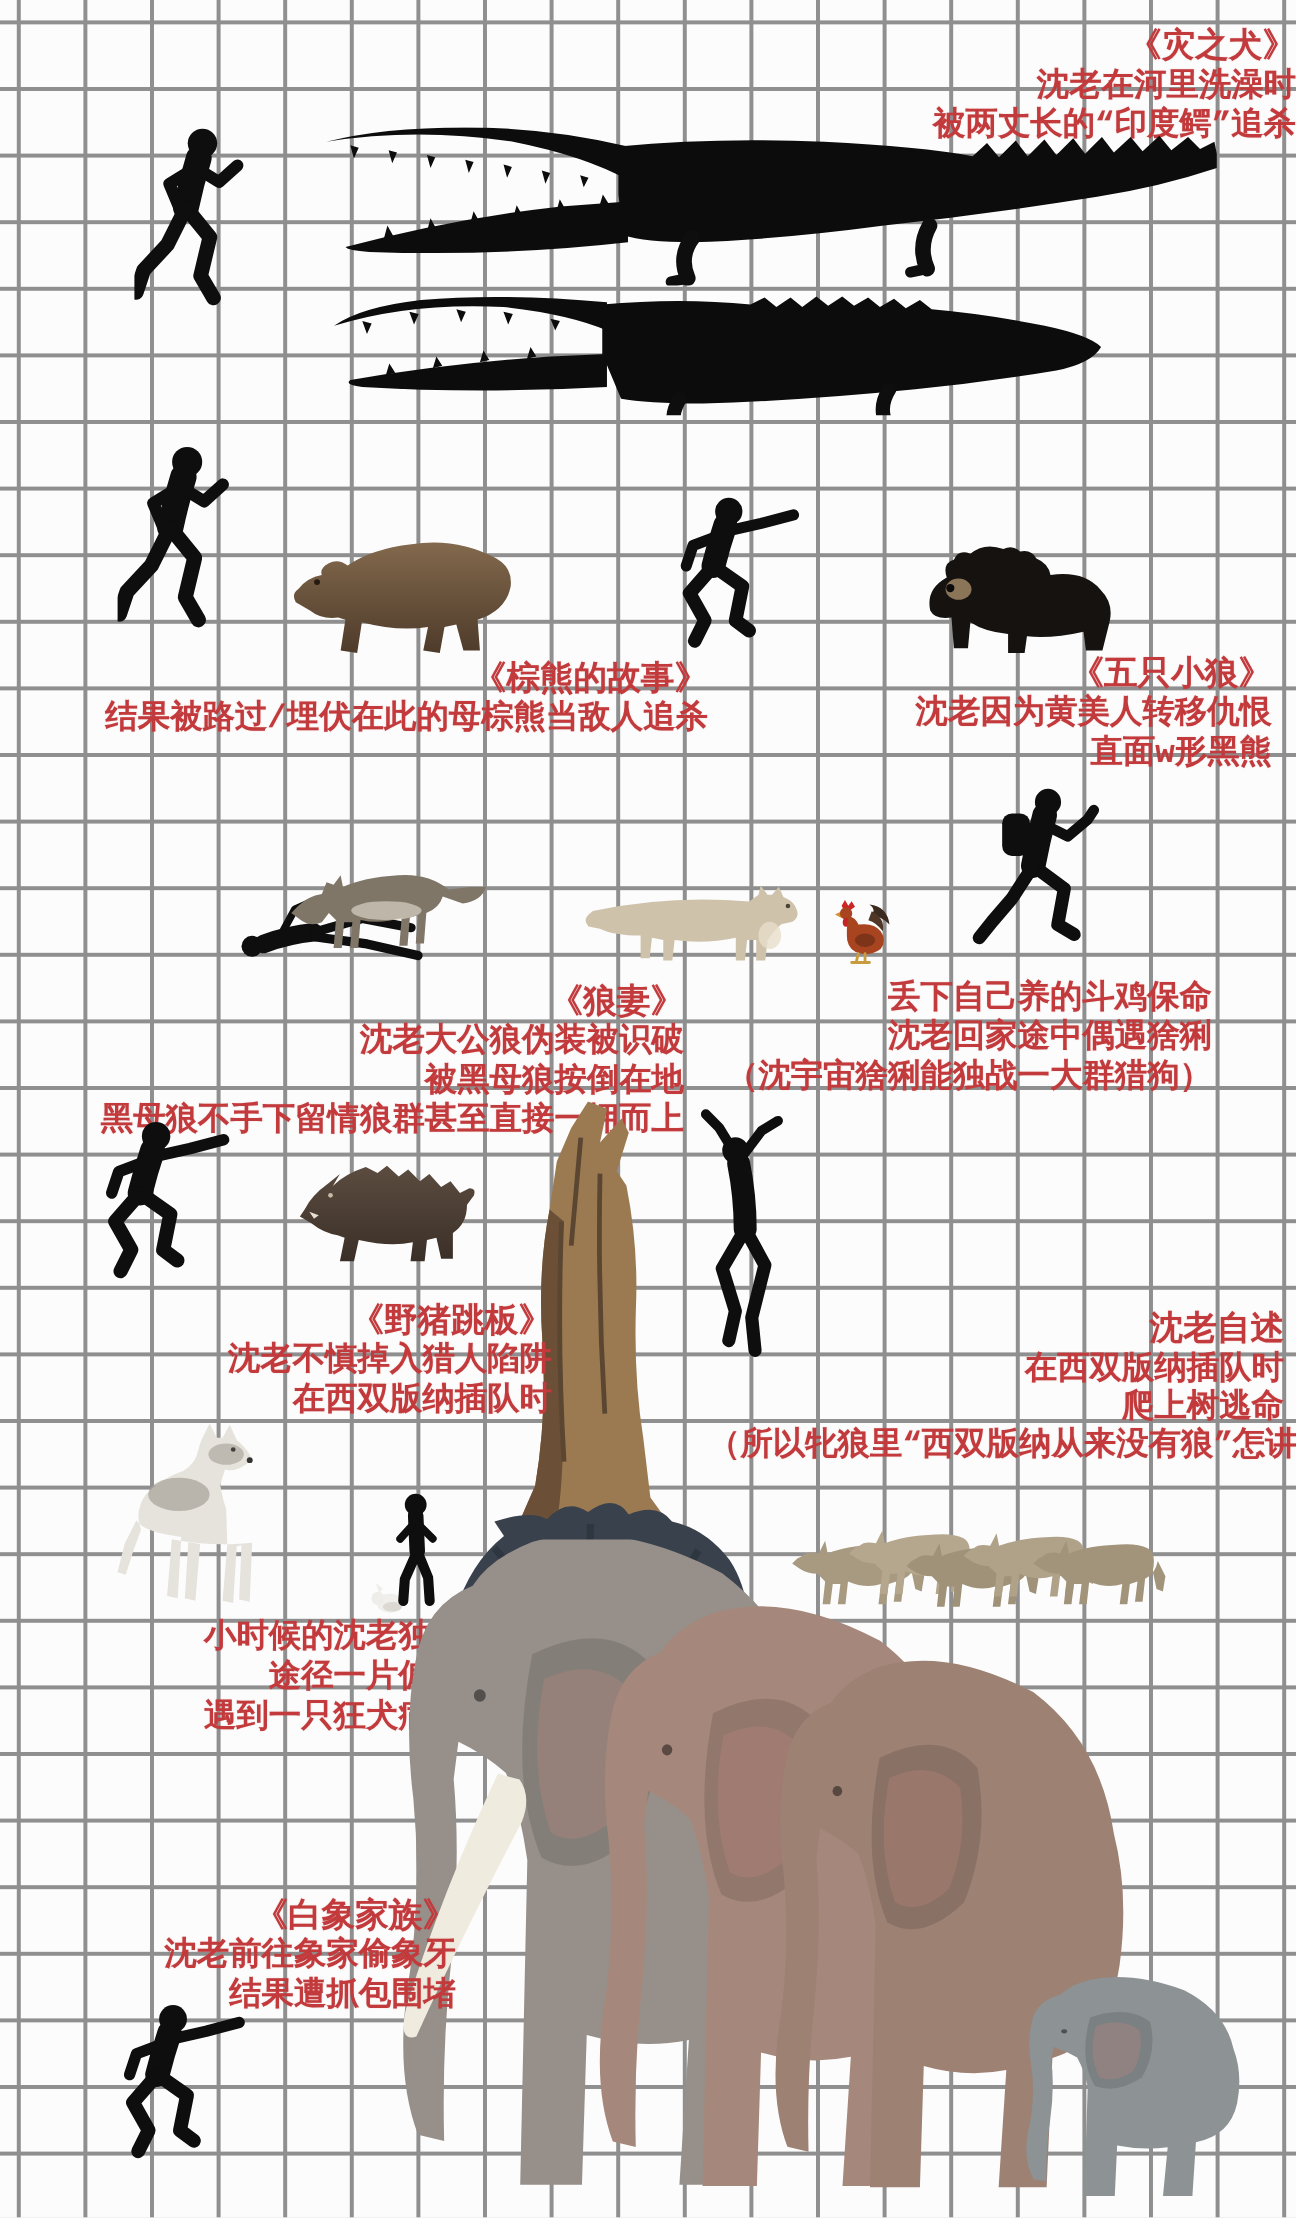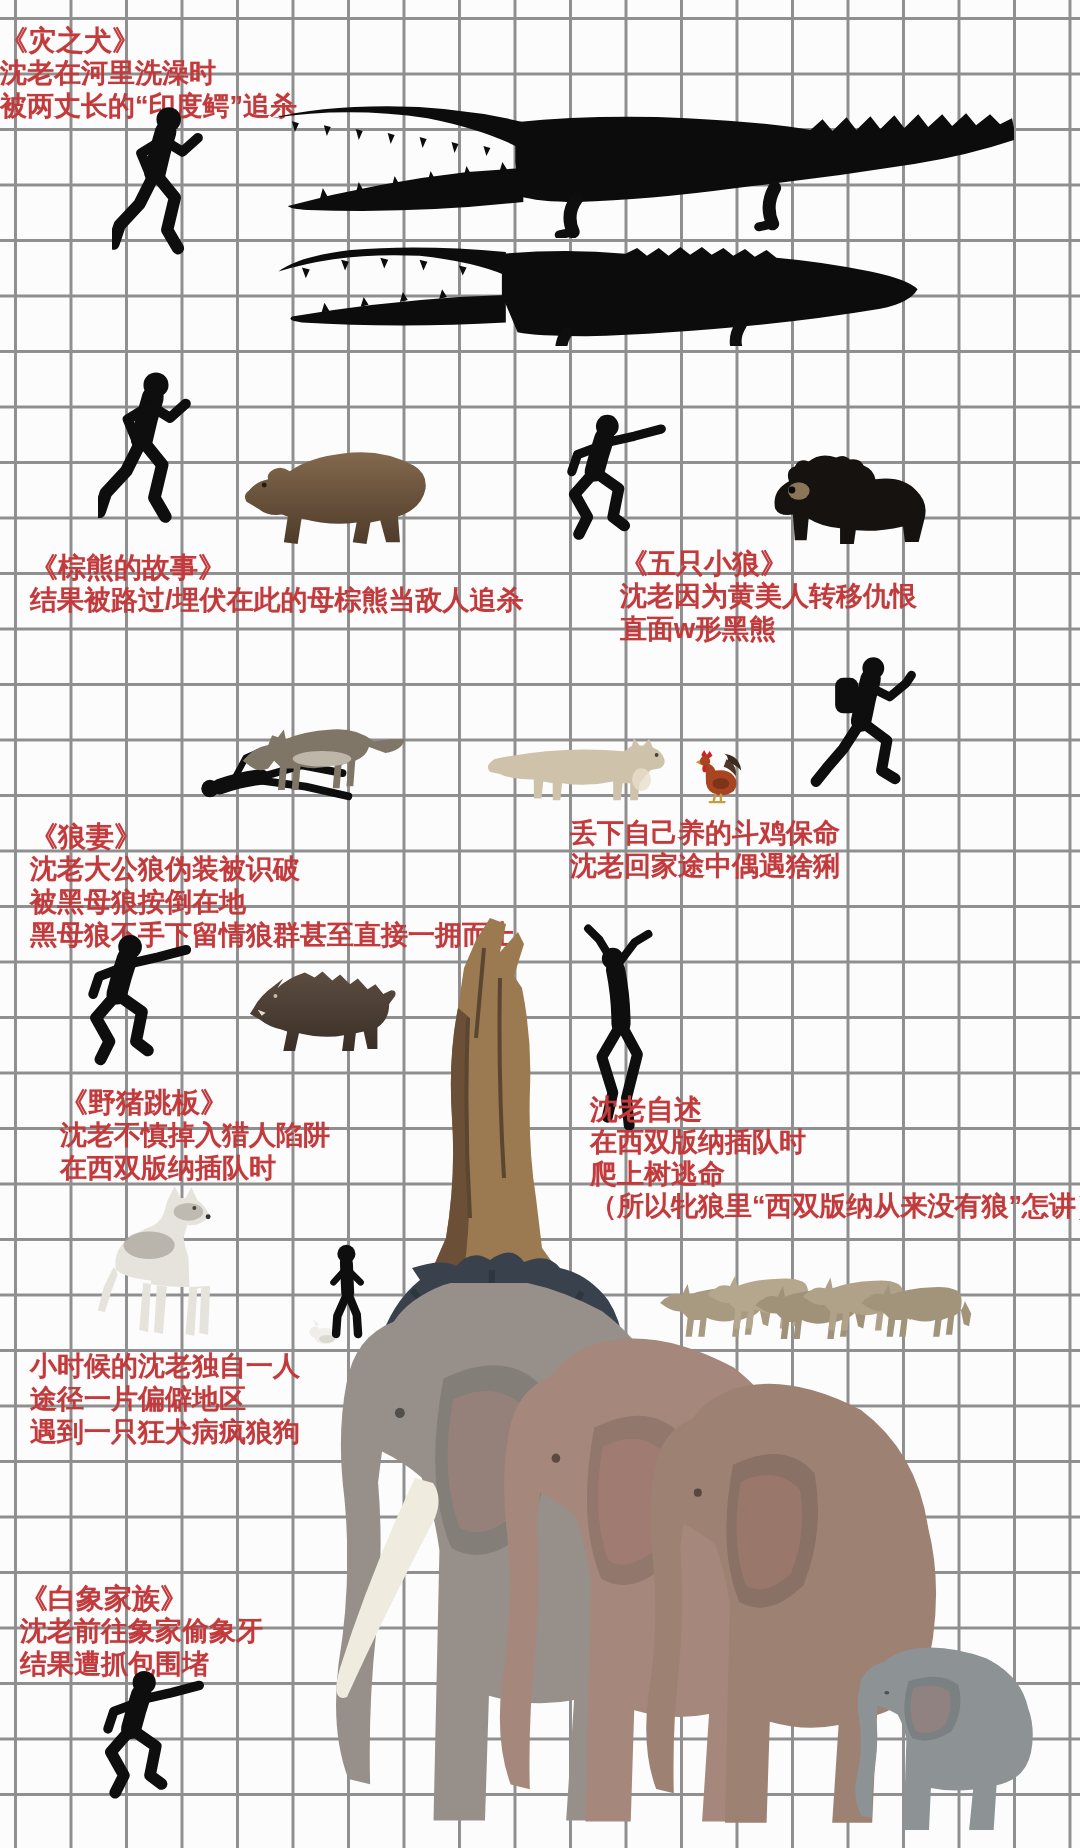--- a/index.html
+++ b/index.html
@@ -9,23 +9,24 @@
     background-image:
       linear-gradient(to right,#8f8f8f 0,#8f8f8f 3px,transparent 3px),
       linear-gradient(to bottom,#8f8f8f 0,#8f8f8f 3px,transparent 3px);
     background-size:55.5px 55.5px;
     background-position:14px 17px;
     font-family:"Liberation Sans",sans-serif;
   }
   .fig{position:absolute;}
   .fig svg{display:block;width:100%;height:100%;}
   .cap{
-    position:absolute;text-align:left;color:#c23a3c;font-weight:700;
+    position:absolute;text-align:right;color:#c23a3c;font-weight:700;
     font-size:27px;line-height:33px;white-space:nowrap;
     text-shadow:0 0 1px rgba(194,58,60,.35);
+    font-family:Liberation Mono, monospace;
   }
   .cap .t{font-size:28px;}
   .limb{fill:none;stroke:#0e0e0e;stroke-linecap:round;stroke-linejoin:round;}
 </style>
 </head>
 <body>
 
 <div class="page">
 
   <svg width="0" height="0" style="position:absolute">
@@ -197,20 +198,21 @@
   <div class="cap" style="left:30px;width:540px;top:820px">
     <div class="t">《狼妻》</div>
     <div>沈老大公狼伪装被识破</div>
     <div>被黑母狼按倒在地</div>
     <div>黑母狼不手下留情狼群甚至直接一拥而上</div>
   </div>
 
   <div class="cap" style="left:570px;width:440px;top:817px">
     <div>丢下自己养的斗鸡保命</div>
     <div>沈老回家途中偶遇猞猁</div>
+    <div>（沈宇宙猞猁能独战一大群猎狗）</div>
   </div>
 
   <div class="fig" style="left:76px;top:932px;width:120px;height:148px">
     <svg viewBox="0 0 80 100">
         <use href="#leaper"></use>
       </svg>
   </div>
 
   <div class="fig" style="left:246px;top:944px;width:152px;height:112px">
     <svg viewBox="0 0 155 112">

